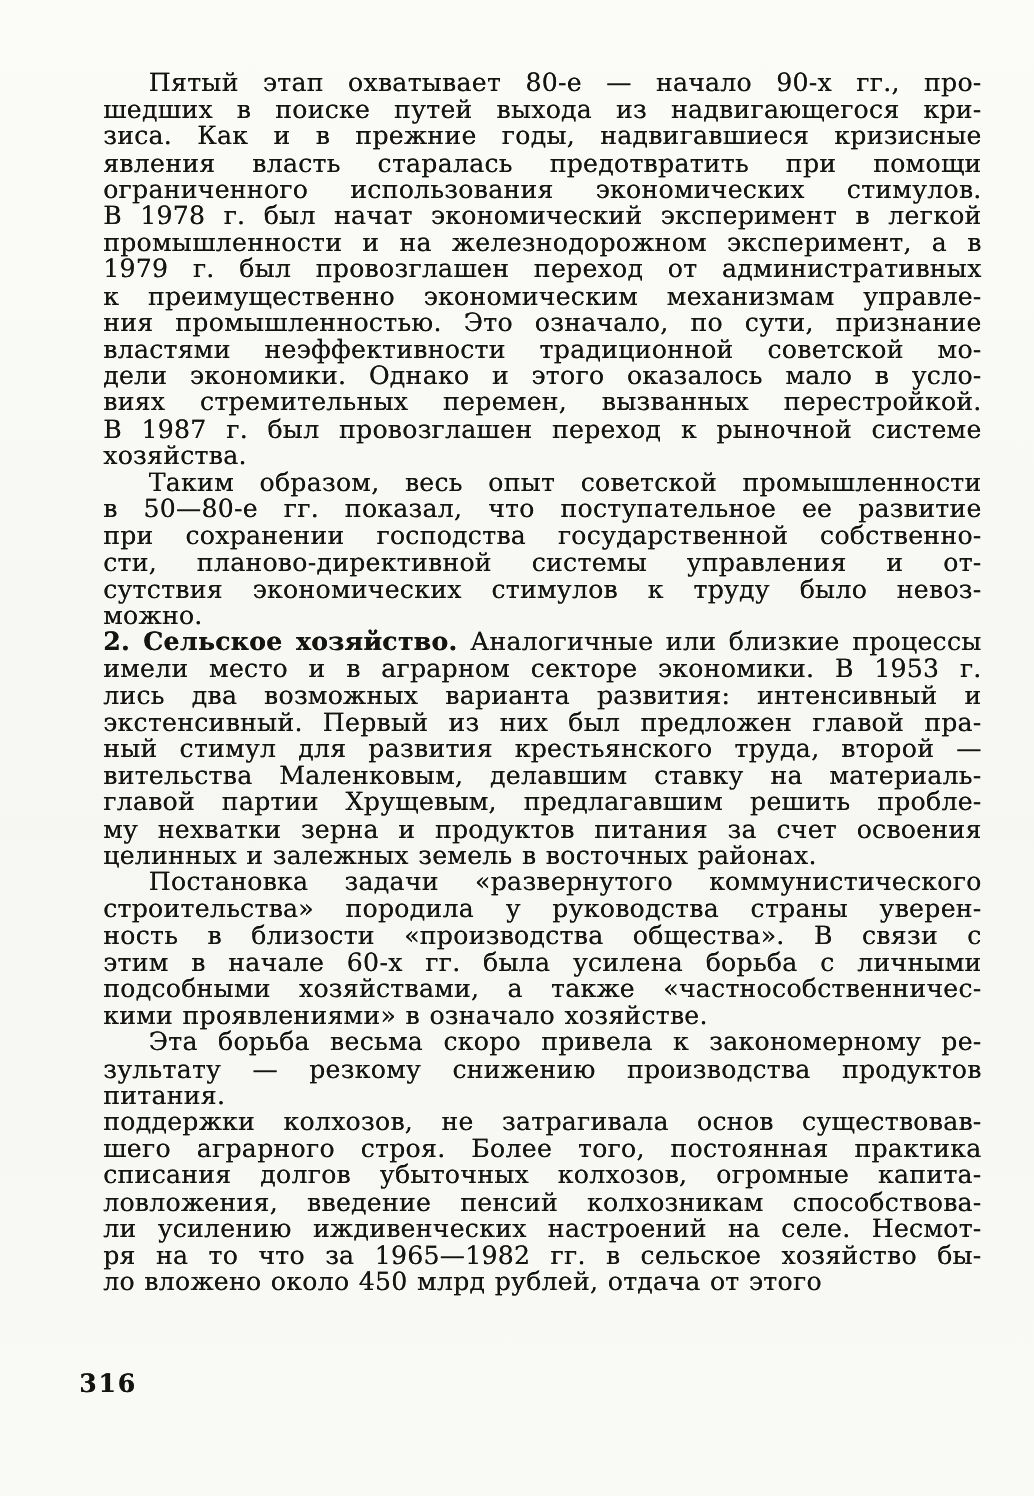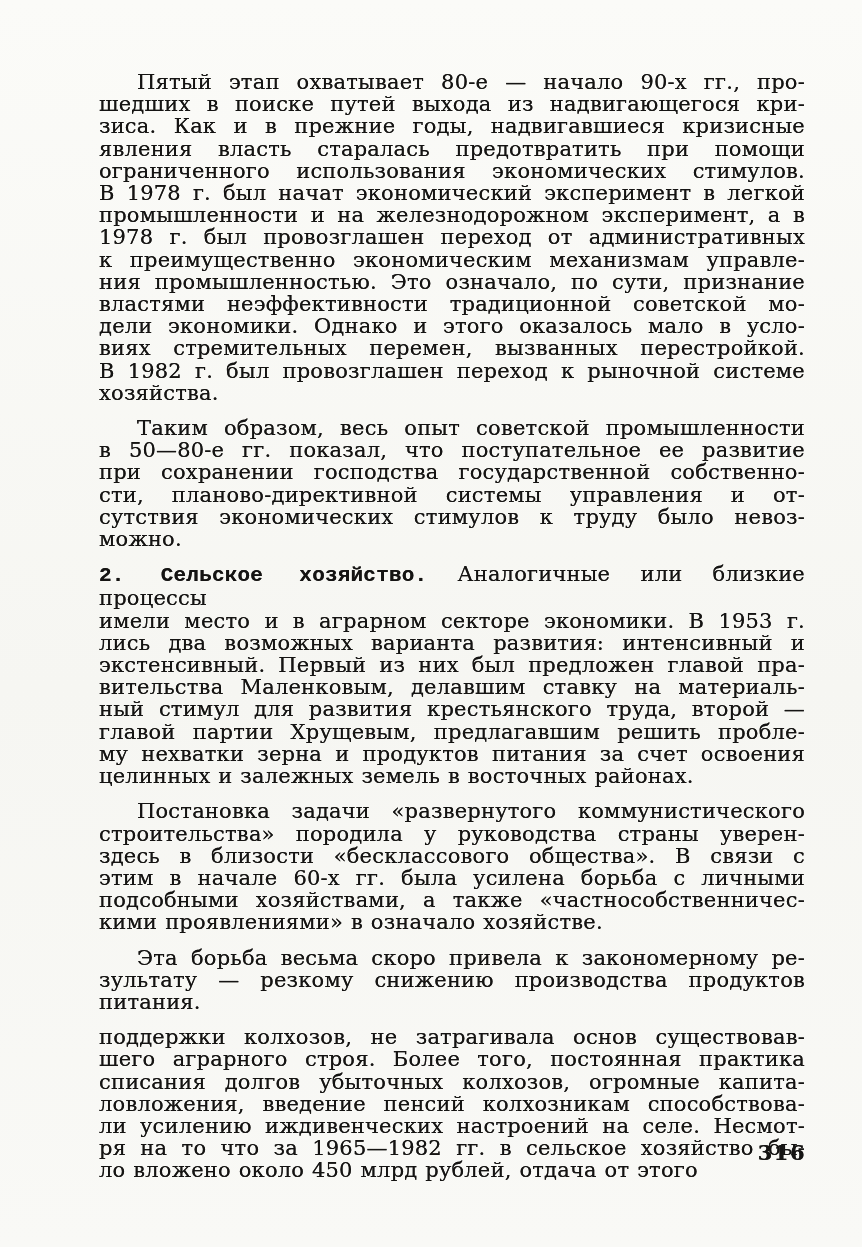--- a/index.html
+++ b/index.html
@@ -20,99 +20,98 @@
     inset: 0;
     background: linear-gradient(180deg, #fbfbf8 0%, #f6f6f2 55%, #f9f9f6 100%);
   }
   .text-block {
     position: absolute;
     left: 86px;
     top: 58px;
     width: 732px;
   }
   .paragraph {
-    margin: 13px;
+    margin: 0;
     padding: 0;
   }
   .line {
     font-size: 21px;
     line-height: 22.2px;
     text-align: justify;
     text-align-last: justify;
     letter-spacing: 0.2px;
     text-shadow: 0 0 0.5px rgba(25, 22, 20, 0.85);
     word-spacing: 1px;
   }
   .line.last {
     text-align-last: left;
   }
   .line.indent {
     text-indent: 38px;
   }
   .line b {
     font-weight: bold;
-    font-family: Liberation Mono, monospace;
   }
   .folio {
     position: absolute;
     top: 1140px;
     left: 66px;
     width: 740px;
-    text-align: right;
+    text-align: left;
     font-size: 21px;
     font-weight: bold;
     letter-spacing: 1.5px;
     text-shadow: 0 0 0.5px rgba(25, 22, 20, 0.85);
   }
 </style>
 </head>
 <body>
 
 <div class="scan-page">
   <div class="text-block">
       <div class="paragraph">
         <div class="line indent">Пятый этап охватывает 80-е — начало 90-х гг., про-</div>
         <div class="line">шедших в поиске путей выхода из надвигающегося кри-</div>
         <div class="line">зиса. Как и в прежние годы, надвигавшиеся кризисные</div>
         <div class="line">явления власть старалась предотвратить при помощи</div>
         <div class="line">ограниченного использования экономических стимулов.</div>
         <div class="line">В 1978 г. был начат экономический эксперимент в легкой</div>
         <div class="line">промышленности и на железнодорожном эксперимент, а в</div>
-        <div class="line">1978 г. был провозглашен переход от административных</div>
+        <div class="line">1979 г. был провозглашен переход от административных</div>
         <div class="line">к преимущественно экономическим механизмам управле-</div>
         <div class="line">ния промышленностью. Это означало, по сути, признание</div>
         <div class="line">властями неэффективности традиционной советской мо-</div>
         <div class="line">дели экономики. Однако и этого оказалось мало в усло-</div>
         <div class="line">виях стремительных перемен, вызванных перестройкой.</div>
-        <div class="line">В 1982 г. был провозглашен переход к рыночной системе</div>
+        <div class="line">В 1987 г. был провозглашен переход к рыночной системе</div>
         <div class="line last">хозяйства.</div>
       </div>
       <div class="paragraph">
         <div class="line indent">Таким образом, весь опыт советской промышленности</div>
         <div class="line">в 50—80-е гг. показал, что поступательное ее развитие</div>
         <div class="line">при сохранении господства государственной собственно-</div>
         <div class="line">сти, планово-директивной системы управления и от-</div>
         <div class="line">сутствия экономических стимулов к труду было невоз-</div>
         <div class="line last">можно.</div>
       </div>
       <div class="paragraph">
         <div class="line"><b>2. Сельское хозяйство.</b> Аналогичные или близкие процессы</div>
         <div class="line">имели место и в аграрном секторе экономики. В 1953 г.</div>
         <div class="line">лись два возможных варианта развития: интенсивный и</div>
         <div class="line">экстенсивный. Первый из них был предложен главой пра-</div>
+        <div class="line">ный стимул для развития крестьянского труда, второй —</div>
         <div class="line">вительства Маленковым, делавшим ставку на материаль-</div>
-        <div class="line">ный стимул для развития крестьянского труда, второй —</div>
         <div class="line">главой партии Хрущевым, предлагавшим решить пробле-</div>
         <div class="line">му нехватки зерна и продуктов питания за счет освоения</div>
         <div class="line last">целинных и залежных земель в восточных районах.</div>
       </div>
       <div class="paragraph">
         <div class="line indent">Постановка задачи «развернутого коммунистического</div>
         <div class="line">строительства» породила у руководства страны уверен-</div>
-        <div class="line">здесь в близости «бесклассового общества». В связи с</div>
+        <div class="line">ность в близости «производства общества». В связи с</div>
         <div class="line">этим в начале 60-х гг. была усилена борьба с личными</div>
         <div class="line">подсобными хозяйствами, а также «частнособственничес-</div>
         <div class="line last">кими проявлениями» в означало хозяйстве.</div>
       </div>
       <div class="paragraph">
         <div class="line indent">Эта борьба весьма скоро привела к закономерному ре-</div>
         <div class="line">зультату — резкому снижению производства продуктов</div>
         <div class="line last">питания.</div>
       </div>
       <div class="paragraph">

